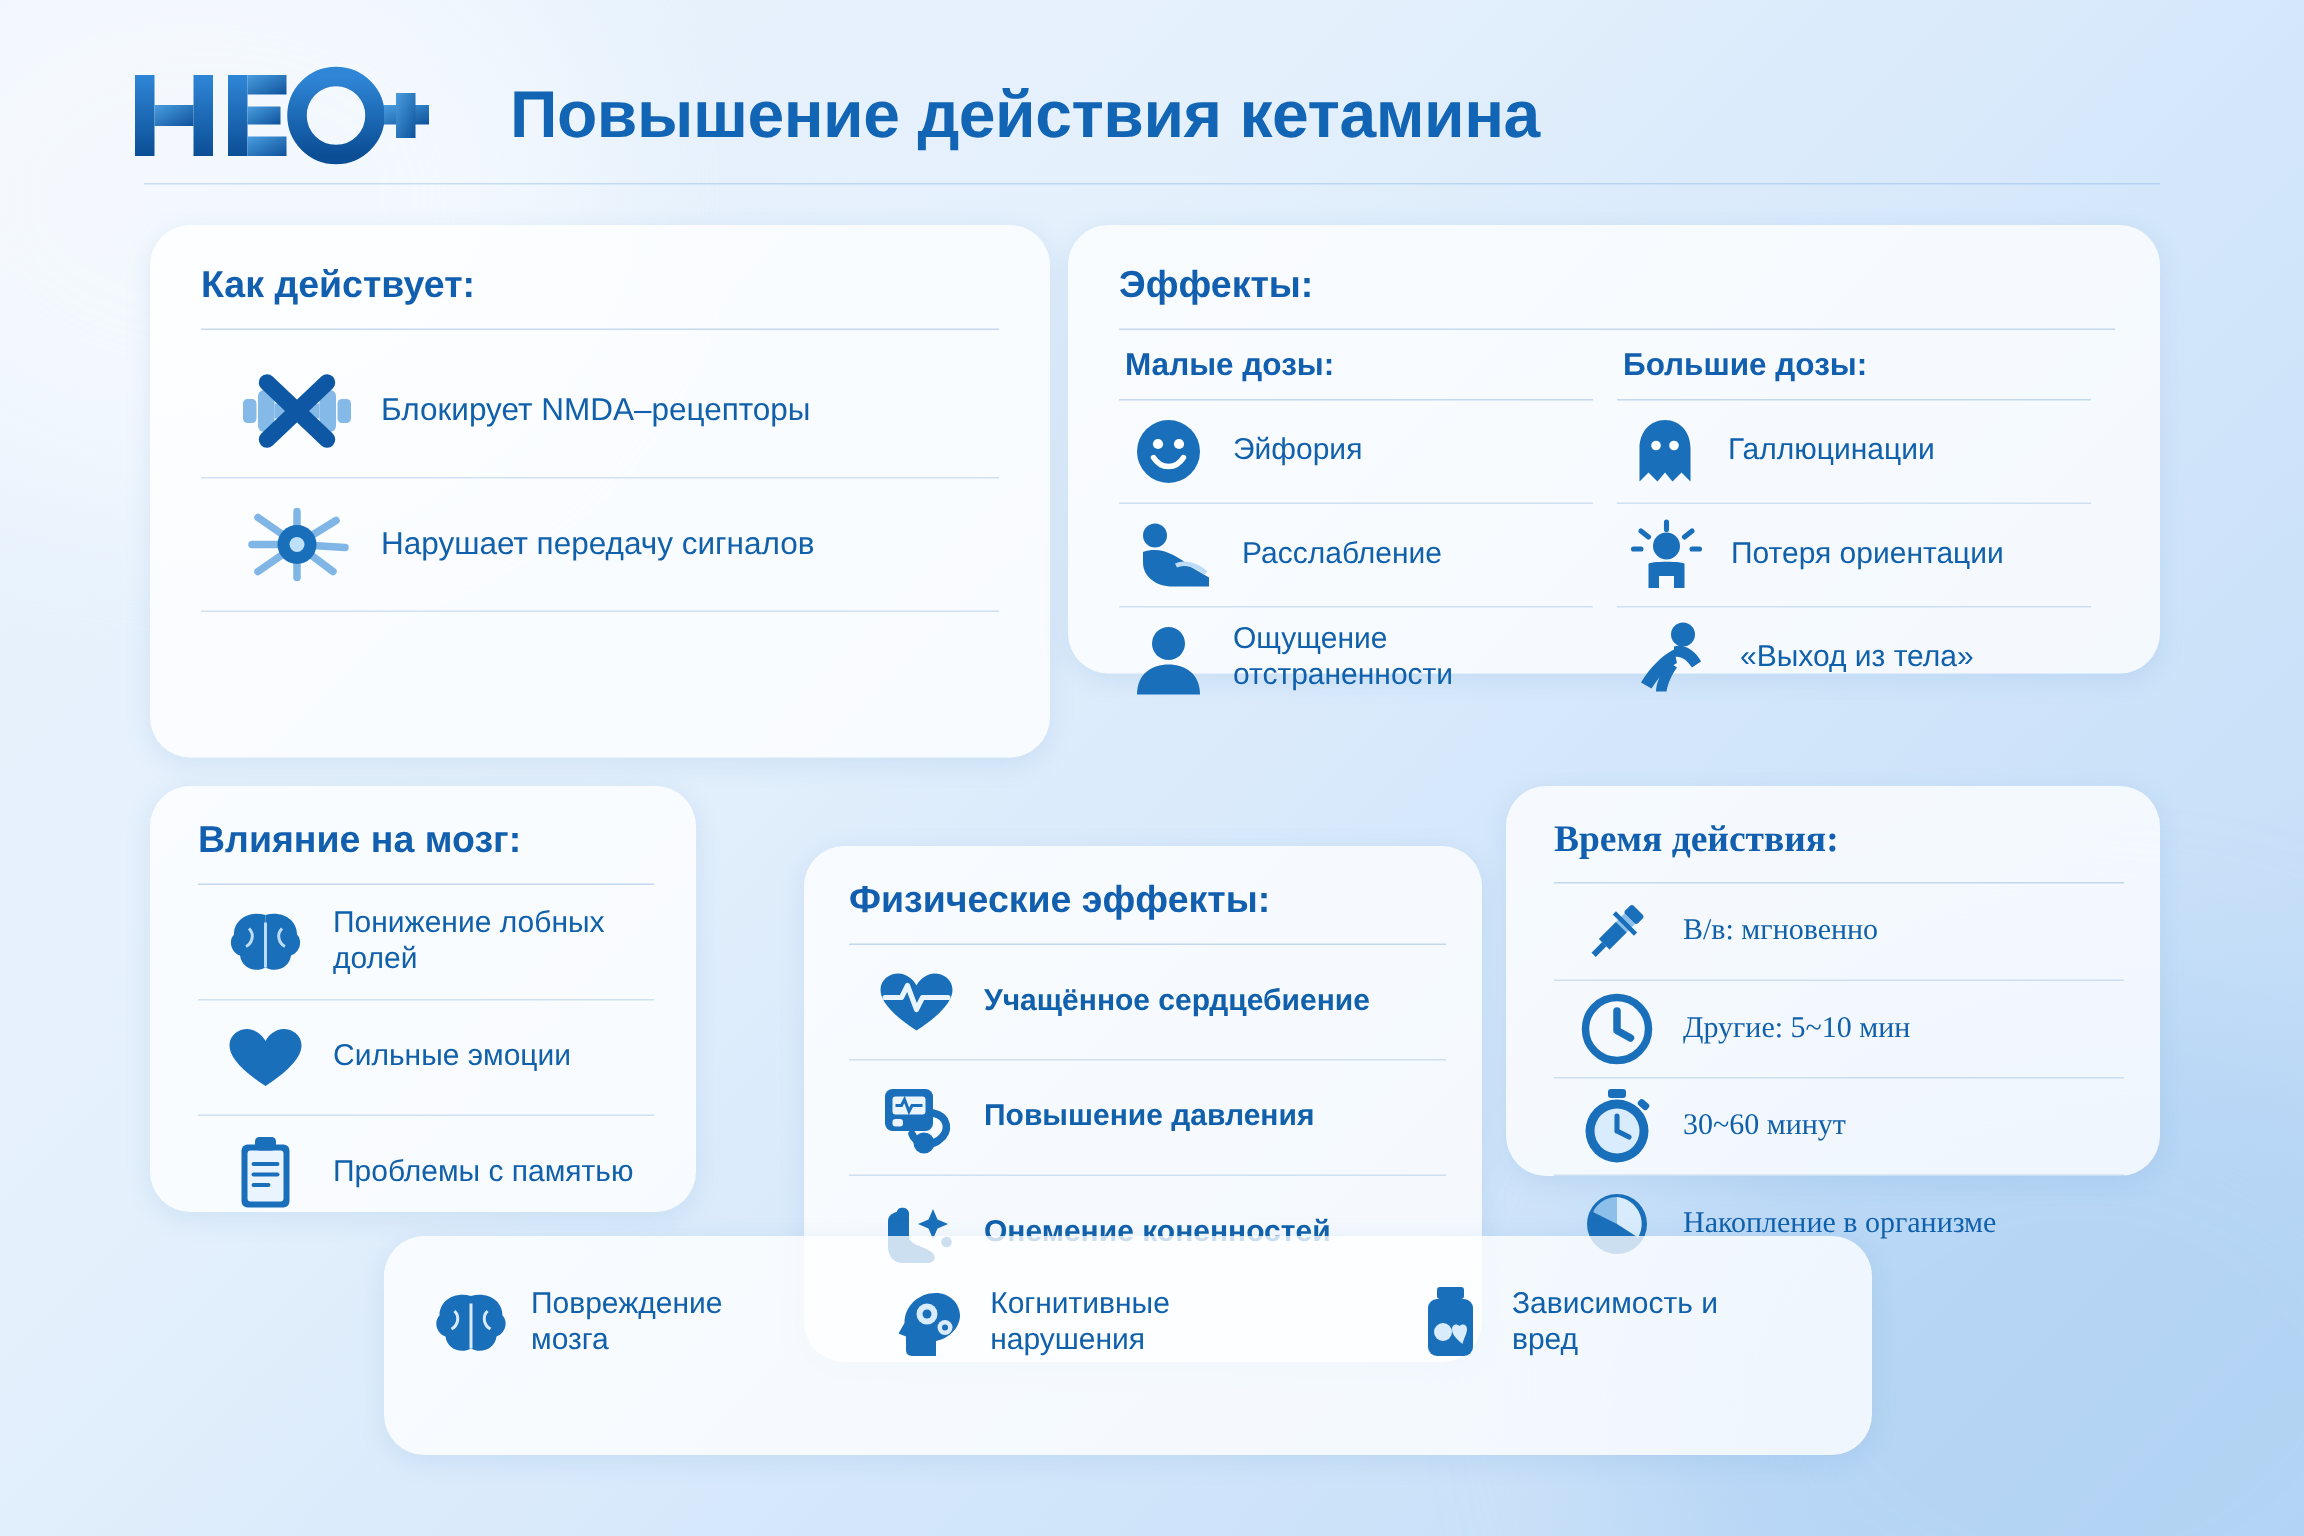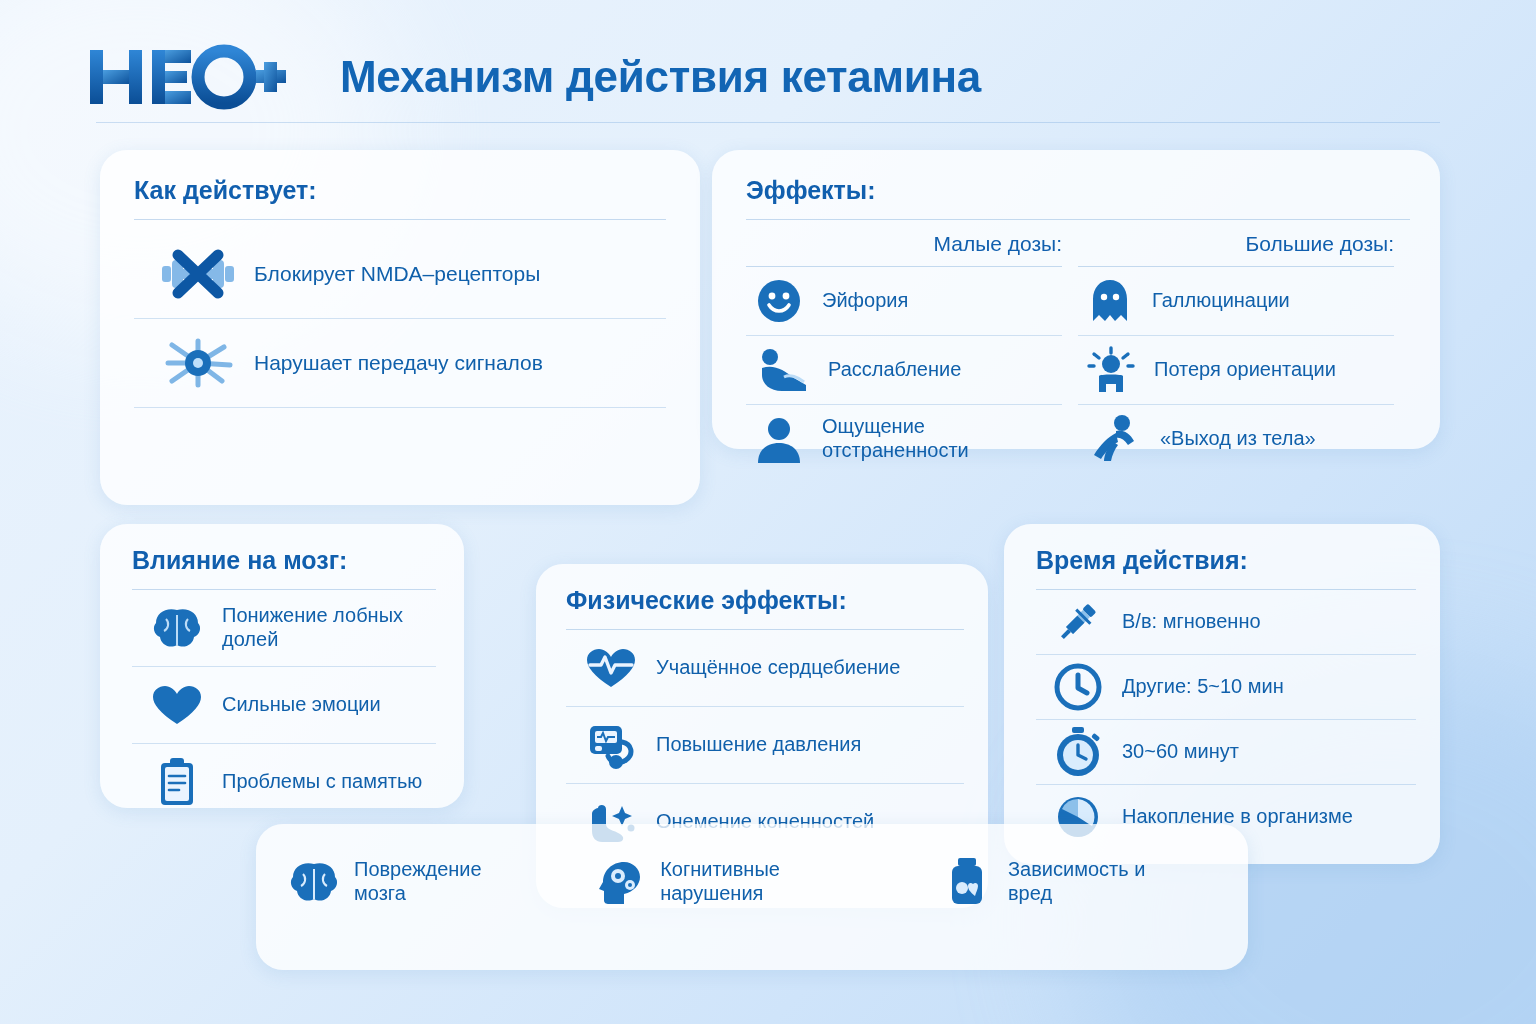--- a/index.html
+++ b/index.html
@@ -107,40 +107,39 @@
     left: 712px; top: 150px; width: 728px; height: 299px;
   }
   #card-effects .inner { padding: 26px 30px 0 34px; }
   .eff-cols {
     display: flex;
     margin-top: 12px;
   }
   .eff-col { width: 50%; padding-right: 16px; box-sizing: border-box; }
   .eff-col h3 {
     font-size: 21px;
-    font-weight: normal;
+    font-weight: bold;
     color: #115fae;
-    margin: 0 0 0 20px;
-    text-align: right;
+    margin: 0 0 0 4px;
   }
   .eff-col .title-rule { margin-top: 10px; }
   .eff-col .row { height: 68px; padding-left: 8px; }
   .eff-col .row-label { font-size: 20px; }
 
   #card-brain { left: 100px; top: 524px; width: 364px; height: 284px; }
   #card-brain .inner { padding: 22px 28px 0 32px; }
   #card-brain .row { height: 76px; padding-left: 18px; }
   #card-brain .row-label { font-size: 20px; }
 
   #card-phys { left: 536px; top: 524px; width: 452px; height: 344px; margin-top: 40px; }
   #card-phys .inner { padding: 22px 24px 0 30px; }
-  #card-phys .row { height: 76px; padding-left: 18px; }
+  #card-phys .row { height: 76px; padding-left: 18px; font-weight: bold; }
   #card-phys .row-label { font-size: 20px; }
 
-  #card-time { left: 1004px; top: 524px; width: 436px; height: 340px; }
+  #card-time { left: 1004px; top: 524px; width: 436px; height: 260px; font-family: Liberation Serif, serif; }
   #card-time .inner { padding: 22px 24px 0 32px; }
   #card-time .row { height: 64px; padding-left: 16px; }
   #card-time .row-label { font-size: 20px; }
 
   #card-risks { left: 256px; top: 824px; width: 992px; height: 146px; }
   #card-risks .inner { padding: 18px 30px 0 32px; }
   .risk-row {
     display: flex;
     align-items: center;
     margin-top: 14px;
@@ -194,21 +193,21 @@
         <rect x="77" y="6" width="26" height="13" fill="url(#lg2)"></rect>
         <rect x="77" y="27" width="22" height="12" fill="url(#lg2)"></rect>
         <rect x="77" y="47" width="26" height="13" fill="url(#lg2)"></rect>
 
         <circle cx="136" cy="33" r="26" fill="none" stroke="url(#lg1)" stroke-width="13"></circle>
 
         <rect x="168" y="26" width="30" height="13" fill="url(#lg2)"></rect>
         <rect x="176" y="18" width="13" height="30" fill="url(#lg2)"></rect>
       </svg>
     </div>
-    <div class="title">Механизм действия кетамина</div>
+    <div class="title">Повышение действия кетамина</div>
   </div>
   <div class="header-rule"></div>
 
   <div class="card" id="card-how">
     <div class="inner">
       <div class="card-title">Как действует:</div>
       <div class="title-rule"></div>
       <div class="list">
         <div class="row">
           <span class="ico">

